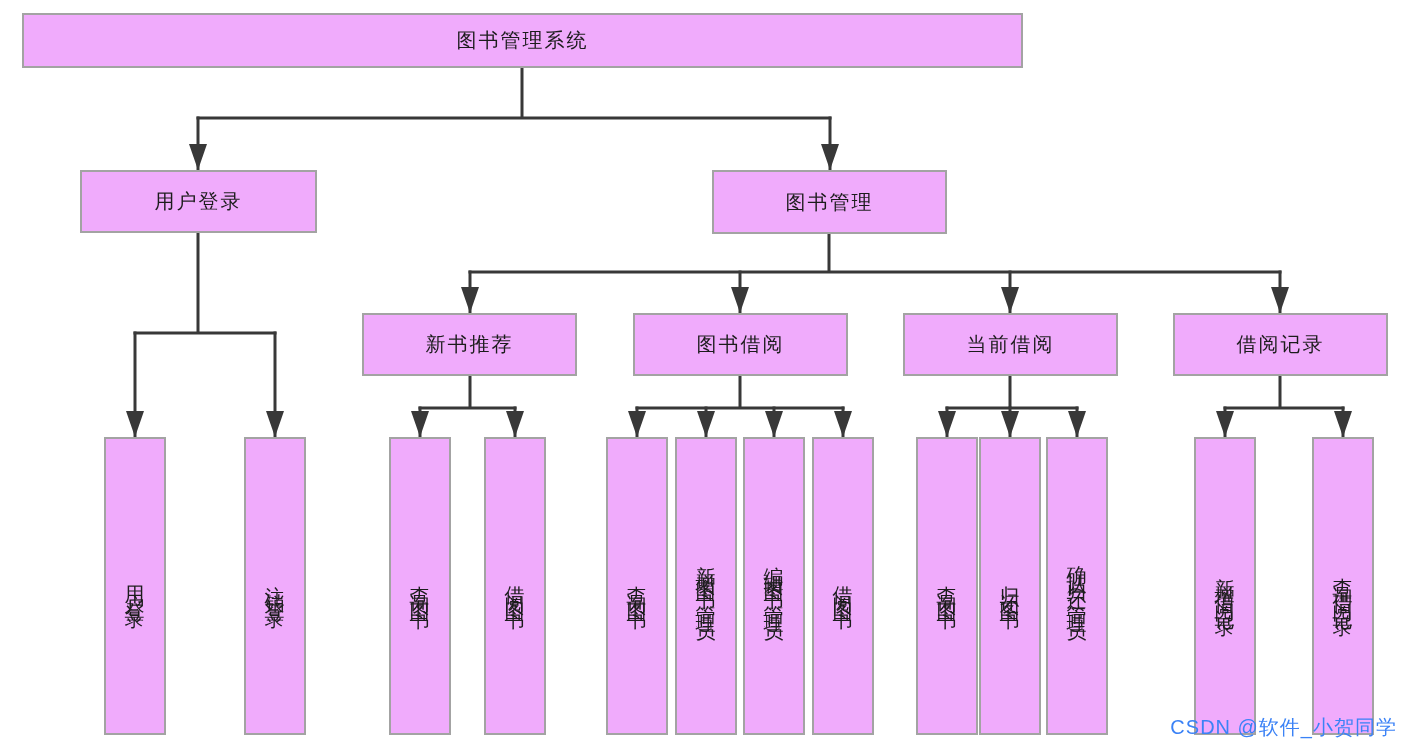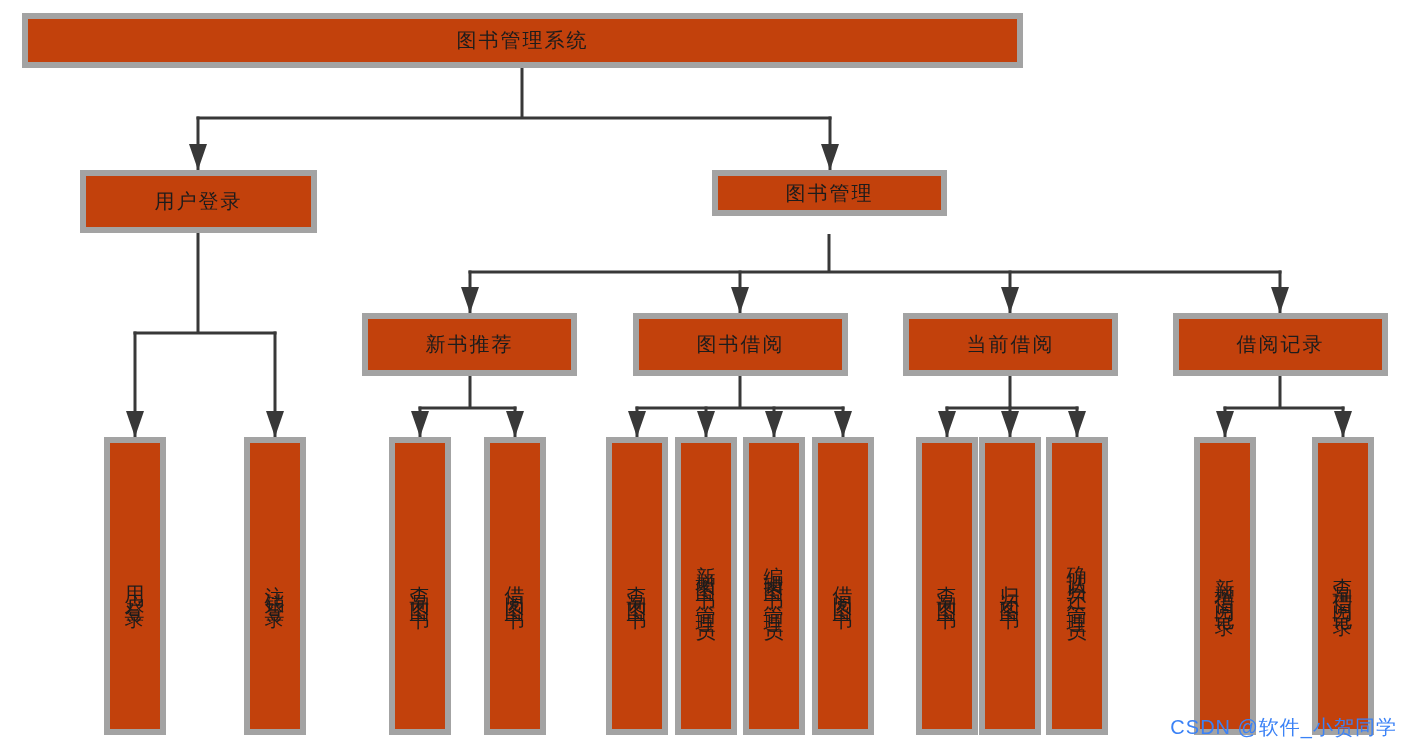--- a/index.html
+++ b/index.html
@@ -7,22 +7,22 @@
     position:relative;
     width:1405px;height:747px;
     background:#ffffff;
     font-family:"Liberation Sans","DejaVu Sans",sans-serif;
     overflow:hidden;
   }
   .connectors{position:absolute;left:0;top:0;z-index:0;}
   .box{
     position:absolute;
     box-sizing:border-box;
-    background:#c2410c;
-    border:6px solid #a3a3a3;
+    background:#f0abfc;
+    border:2px solid #a3a3a3;
     display:flex;align-items:center;justify-content:center;
     color:#1c1c1c;
     font-size:20px;
     letter-spacing:2px;
     z-index:1;
     text-align:center;
   }
   .vbox{
     writing-mode:vertical-rl;
     text-orientation:mixed;
@@ -87,21 +87,21 @@
     </g>
   </svg>
 
   <div class="box" style="left:22px;top:13px;width:1001px;height:55px;">
     <span>图书管理系统</span>
   </div>
 
   <div class="box" style="left:80px;top:170px;width:237px;height:63px;">
     <span>用户登录</span>
   </div>
-  <div class="box" style="left:712px;top:170px;width:235px;height:46px;">
+  <div class="box" style="left:712px;top:170px;width:235px;height:64px;">
     <span>图书管理</span>
   </div>
 
   <div class="box" style="left:362px;top:313px;width:215px;height:63px;">
     <span>新书推荐</span>
   </div>
   <div class="box" style="left:633px;top:313px;width:215px;height:63px;">
     <span>图书借阅</span>
   </div>
   <div class="box" style="left:903px;top:313px;width:215px;height:63px;">

